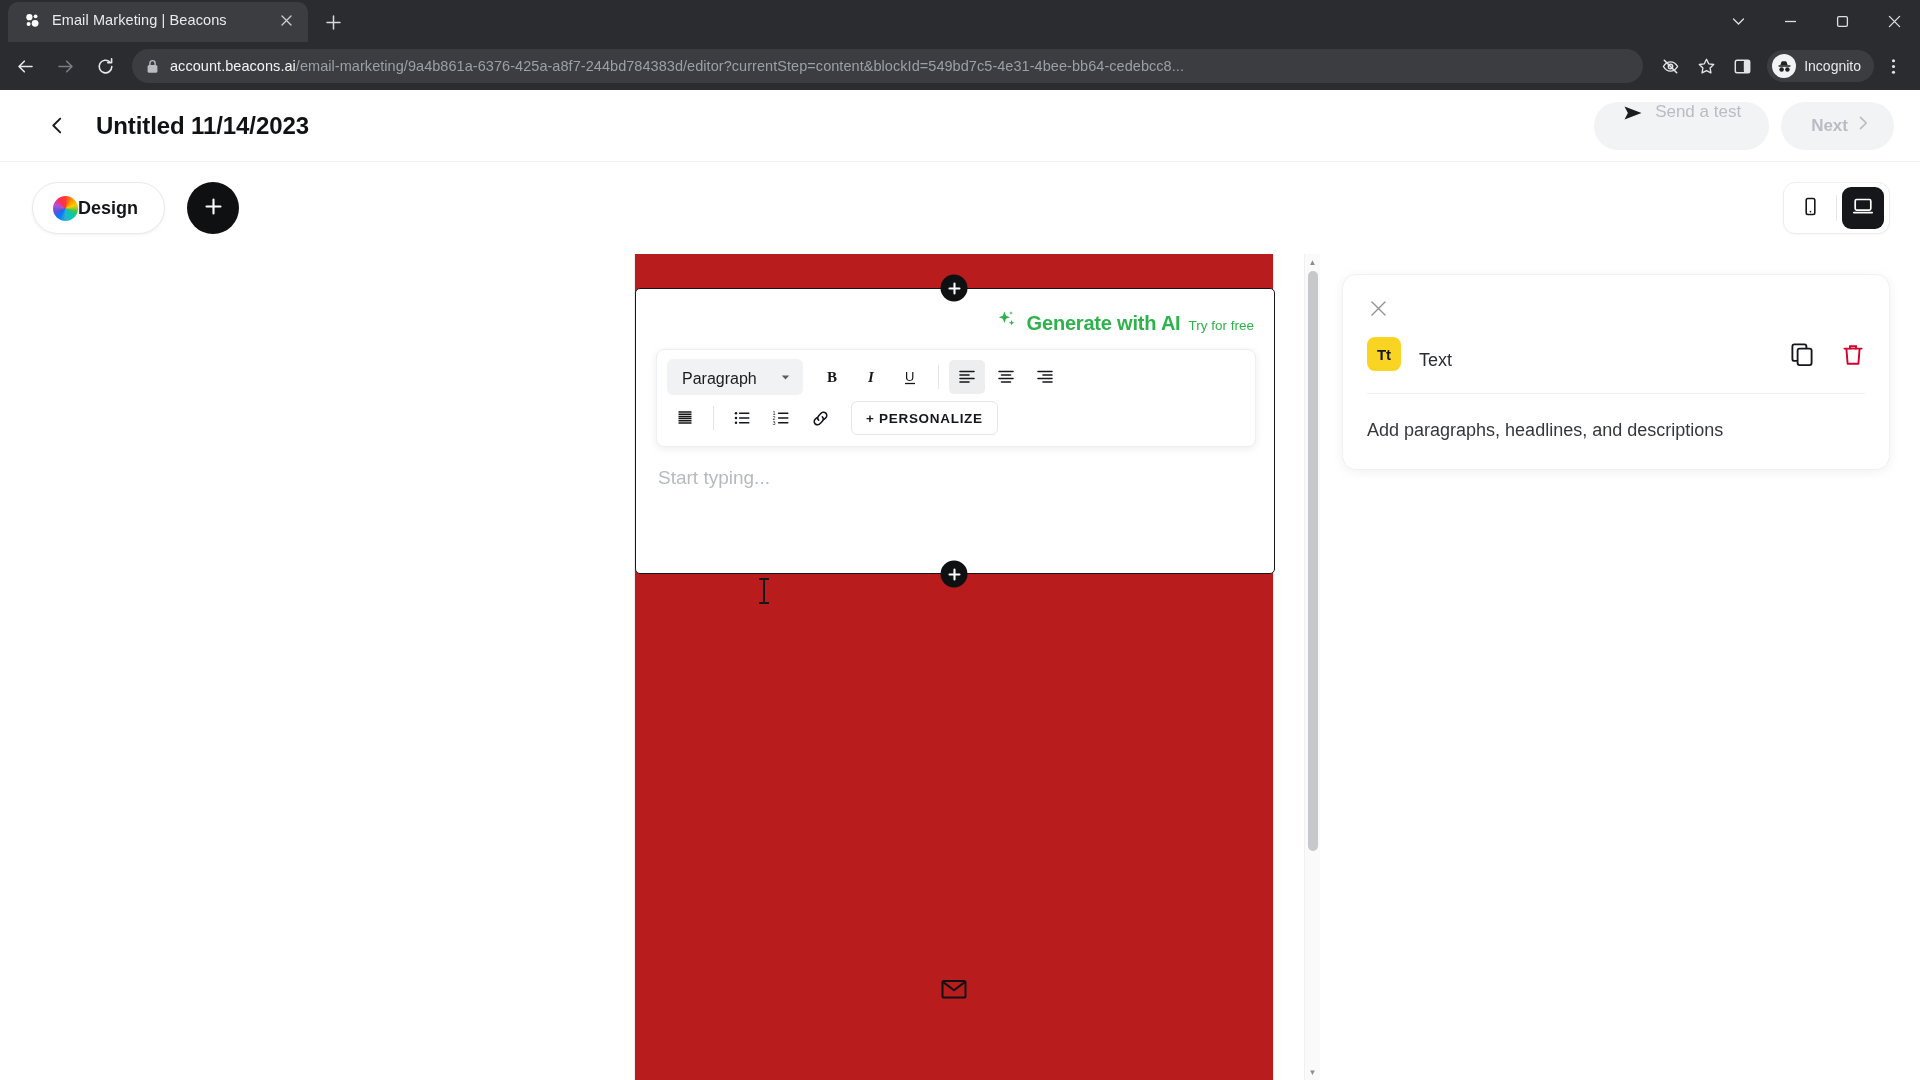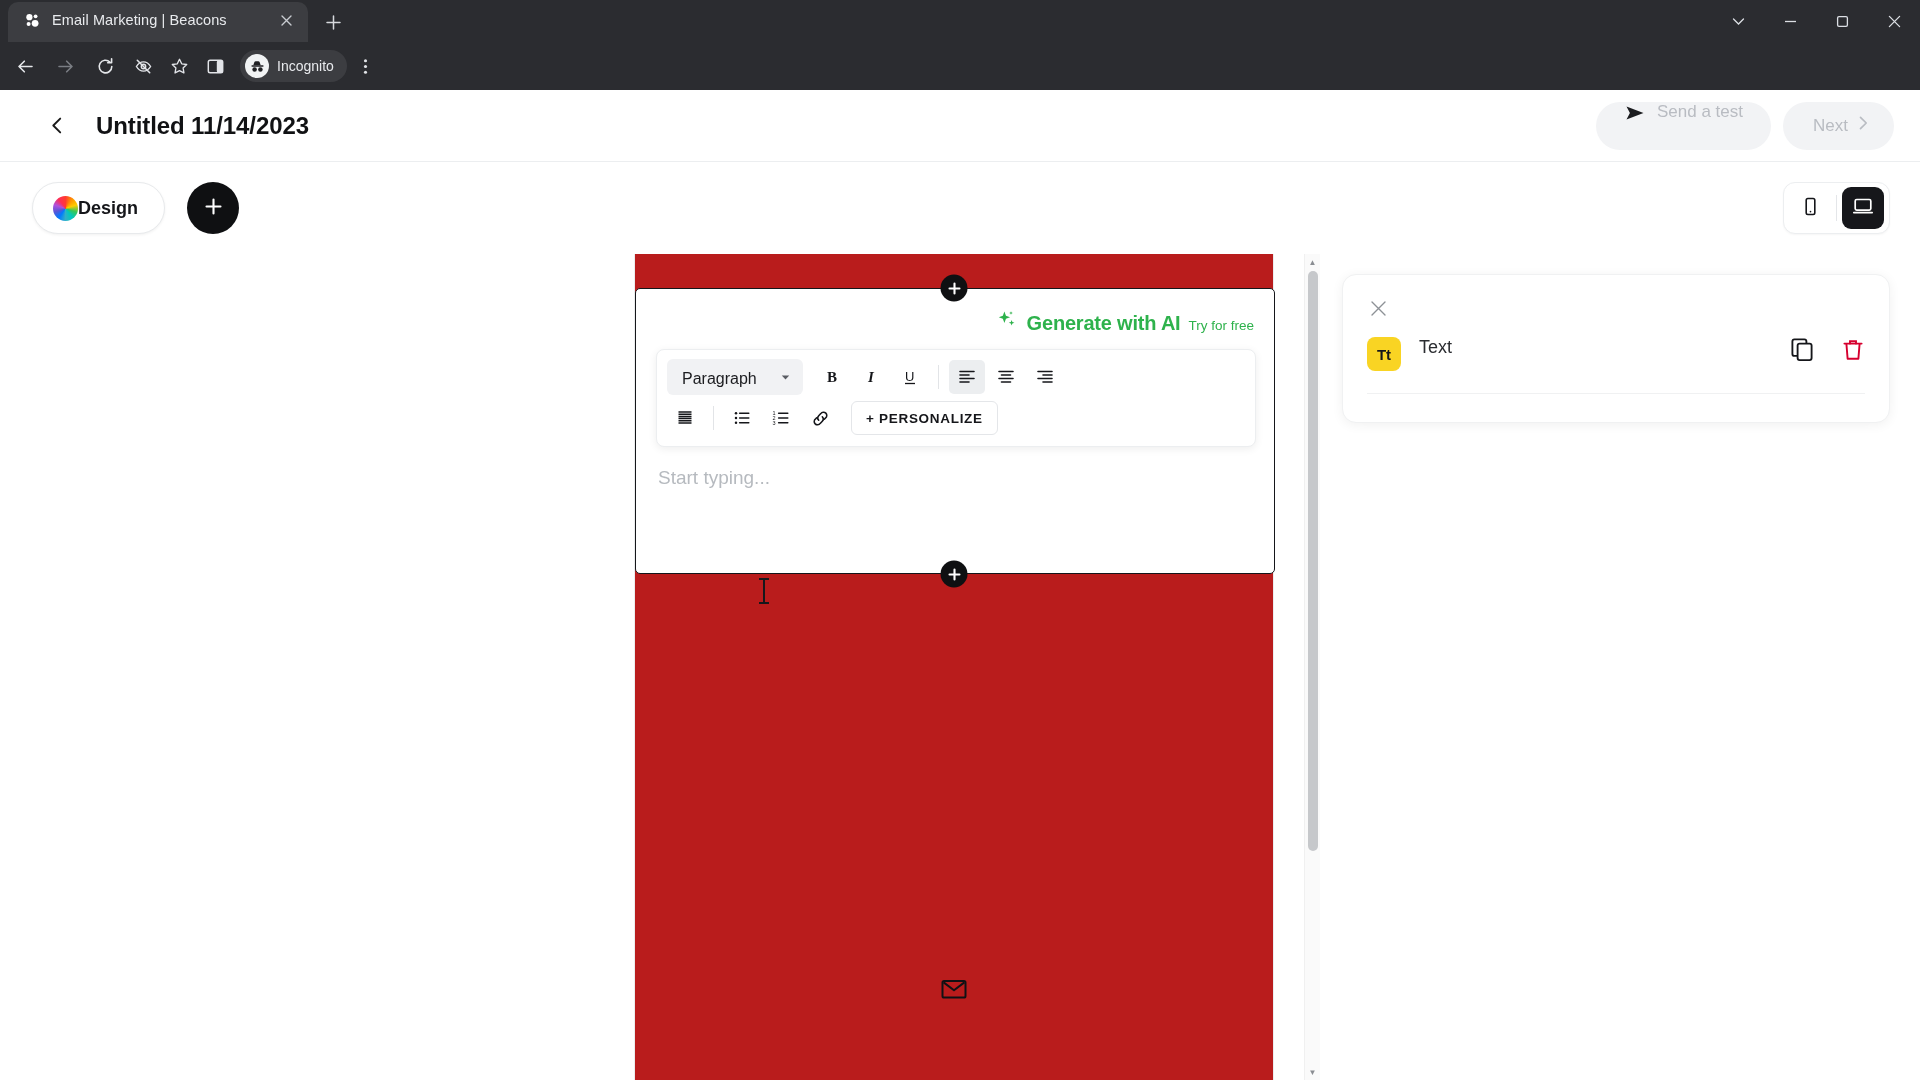--- a/index.html
+++ b/index.html
@@ -190,21 +190,21 @@
   }
   .btn-next {
     height: 48px;
     background: #f2f3f5;
     border-radius: 24px;
     display: flex;
     align-items: center;
     gap: 6px;
     padding: 0 22px 0 30px;
     font-size: 17px;
-    font-weight: 400;
+    font-weight: 700;
     color: #b9bcc2;
   }
 
   .sub-header {
     height: 92px;
     display: flex;
     align-items: center;
     padding: 0 30px 0 32px;
     flex: 0 0 auto;
   }
@@ -443,21 +443,21 @@
   }
   .panel-close {
     width: 30px; height: 30px;
     display: flex; align-items: center; justify-content: center;
     color: #8d9196;
     font-size: 19px;
     margin-left: -4px;
   }
   .panel-head {
     display: flex;
-    align-items: flex-start;
+    align-items: flex-end;
     margin-top: 14px;
     padding-bottom: 22px;
     border-bottom: 1px solid #f0f1f2;
   }
   .tt-badge {
     width: 34px; height: 34px;
     border-radius: 8px;
     background: #f9d423;
     display: flex; align-items: center; justify-content: center;
     font-size: 15px;
@@ -544,20 +544,29 @@
           <path d="M3 9.5h13M10.7 4.2L16 9.5l-5.3 5.3" stroke="currentColor" stroke-width="1.6" fill="none" stroke-linecap="round" stroke-linejoin="round"></path>
         </svg>
     </div>
     <div class="nav-btn">
       <svg width="19" height="19" viewBox="0 0 19 19">
           <path d="M15.8 9.5a6.3 6.3 0 1 1-1.9-4.5" stroke="currentColor" stroke-width="1.6" fill="none" stroke-linecap="round"></path>
           <path d="M15.6 1.8v3.9h-3.9" stroke="currentColor" stroke-width="1.6" fill="none" stroke-linecap="round" stroke-linejoin="round"></path>
         </svg>
     </div>
 
+    <div class="omnibox">
+      <span class="lock-icon">
+        <svg width="13" height="15" viewBox="0 0 13 15">
+            <rect x="1.6" y="6" width="9.8" height="7.8" rx="1.6" fill="currentColor"></rect>
+            <path d="M3.9 6V4.2a2.6 2.6 0 0 1 5.2 0V6" stroke="currentColor" stroke-width="1.4" fill="none"></path>
+          </svg>
+      </span>
+      <span class="url-text"><span class="url-host">account.beacons.ai</span><span>/email-marketing/9a4b861a-6376-425a-a8f7-244bd784383d/editor?currentStep=content&amp;blockId=549bd7c5-4e31-4bee-bb64-cedebcc8...</span></span>
+    </div>
 
     <div class="tb-icon">
       <svg width="19" height="19" viewBox="0 0 19 19">
           <path d="M2.4 9.5S5.2 4.9 9.5 4.9s7.1 4.6 7.1 4.6-2.8 4.6-7.1 4.6S2.4 9.5 2.4 9.5z" stroke="currentColor" stroke-width="1.4" fill="none"></path>
           <circle cx="9.5" cy="9.5" r="2.2" stroke="currentColor" stroke-width="1.4" fill="none"></circle>
           <path d="M3.3 3.3l12.4 12.4" stroke="currentColor" stroke-width="1.6" stroke-linecap="round"></path>
         </svg>
     </div>
     <div class="tb-icon">
       <svg width="19" height="19" viewBox="0 0 19 19">
@@ -811,19 +820,20 @@
             <span>
               <svg width="24" height="24" viewBox="0 0 24 24">
                   <path d="M3.4 5.6h17.2" stroke="#d6002f" stroke-width="1.9" stroke-linecap="round"></path>
                   <path d="M9 5.6V3.3h6v2.3" stroke="#d6002f" stroke-width="1.9" fill="none" stroke-linecap="round"></path>
                   <path d="M5.4 5.6l1.2 15.1h10.8l1.2-15.1" stroke="#d6002f" stroke-width="1.9" fill="none" stroke-linejoin="round"></path>
                 </svg>
             </span>
           </div>
         </div>
 
+        <div class="panel-desc">Add paragraphs, headlines, and descriptions</div>
       </div>
     </div>
 
   </div>
 </div>
 
 <div class="text-caret"></div>
 
 </body></html>

